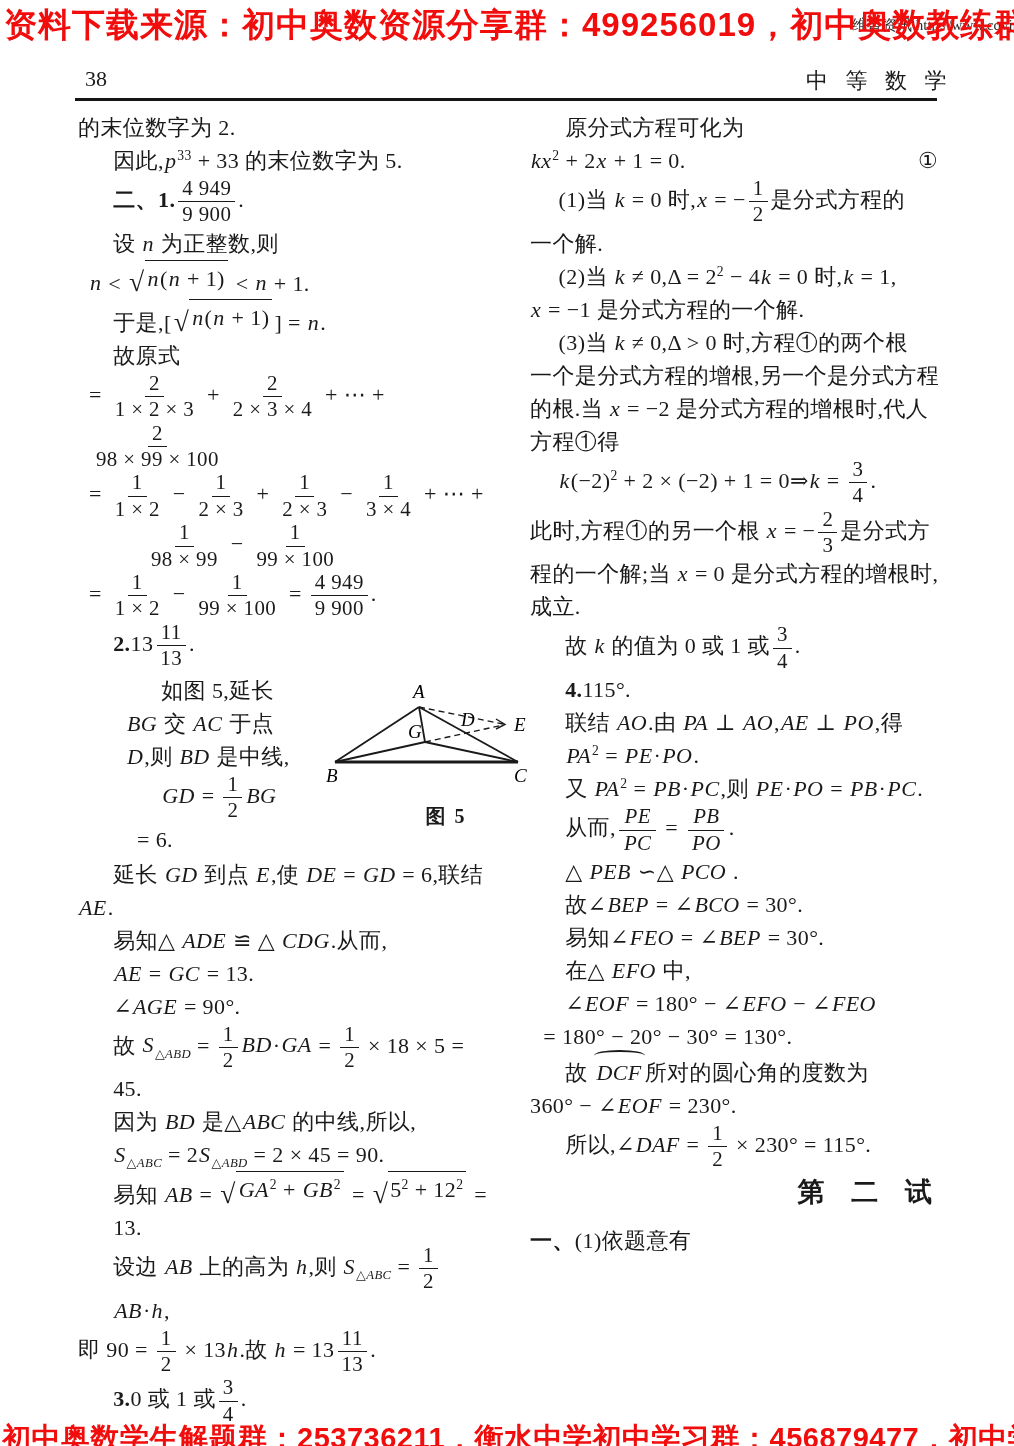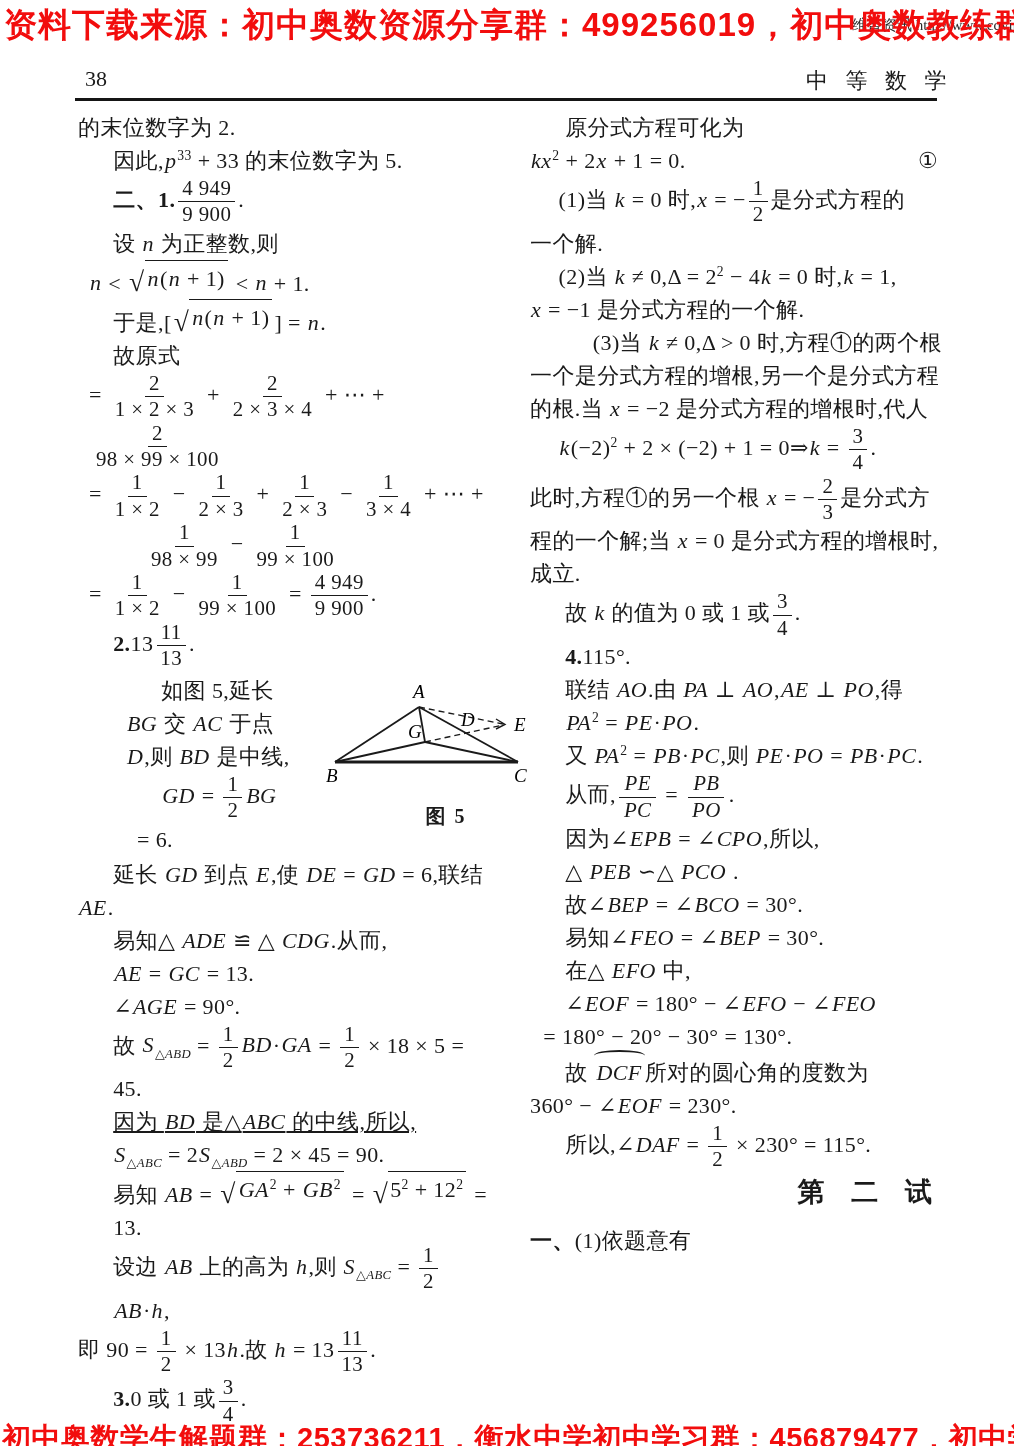--- a/index.html
+++ b/index.html
@@ -165,21 +165,21 @@
         <div class="line" style="padding-left: 1.6em;">易知△ <span class="vi">ADE</span> ≌ △ <span class="vi">CDG</span>.从而,</div>
         <div class="line" style="padding-left: 1.6em;"><span class="vi">AE</span> = <span class="vi">GC</span> = 13.</div>
         <div class="line" style="padding-left: 1.6em;">∠<span class="vi">AGE</span> = 90°.</div>
         <div class="line" style="padding-left: 1.6em;">故 <span class="vi">S</span><sub>△ABD</sub> = <span class="frac">
             <span class="num">1</span>
             <span class="den">2</span>
           </span><span class="vi">BD</span>·<span class="vi">GA</span> = <span class="frac">
             <span class="num">1</span>
             <span class="den">2</span>
           </span> × 18 × 5 = 45.</div>
-        <div class="line" style="padding-left: 1.6em; text-decoration: underline;">因为 <span class="vi">BD</span> 是△<span class="vi">ABC</span> 的中线,所以,</div>
+        <div class="line" style="padding-left: 1.6em;">因为 <span class="vi">BD</span> 是△<span class="vi">ABC</span> 的中线,所以,</div>
         <div class="line" style="padding-left: 1.6em;"><span class="vi">S</span><sub>△ABC</sub> = 2<span class="vi">S</span><sub>△ABD</sub> = 2 × 45 = 90.</div>
         <div class="line" style="padding-left: 1.6em;">易知 <span class="vi">AB</span> = <span class="sqrt">
             <span class="rad">√</span>
             <span class="cnt"><span class="vi">GA</span><sup>2</sup> + <span class="vi">GB</span><sup>2</sup></span>
           </span> = <span class="sqrt">
             <span class="rad">√</span>
             <span class="cnt">5<sup>2</sup> + 12<sup>2</sup></span>
           </span> = 13.</div>
         <div class="line" style="padding-left: 1.6em;">设边 <span class="vi">AB</span> 上的高为 <span class="vi">h</span>,则 <span class="vi">S</span><sub>△ABC</sub> = <span class="frac">
             <span class="num">1</span>
@@ -203,23 +203,24 @@
     <div>
         <div class="line" style="padding-left: 1.6em;">原分式方程可化为</div>
         <div class="line"><span class="eqtag">①</span><span class="vi">kx</span><sup>2</sup> + 2<span class="vi">x</span> + 1 = 0.</div>
         <div class="line" style="padding-left: 1.3em;">(1)当 <span class="vi">k</span> = 0 时,<span class="vi">x</span> = −<span class="frac">
             <span class="num">1</span>
             <span class="den">2</span>
           </span>是分式方程的</div>
         <div class="line">一个解.</div>
         <div class="line" style="padding-left: 1.3em;">(2)当 <span class="vi">k</span> ≠ 0,Δ = 2<sup>2</sup> − 4<span class="vi">k</span> = 0 时,<span class="vi">k</span> = 1,</div>
         <div class="line"><span class="vi">x</span> = −1 是分式方程的一个解.</div>
-        <div class="line" style="padding-left: 1.3em; text-align: right;">(3)当 <span class="vi">k</span> ≠ 0,Δ &gt; 0 时,方程①的两个根</div>
+        <div class="line" style="padding-left: 1.3em;">(3)当 <span class="vi">k</span> ≠ 0,Δ &gt; 0 时,方程①的两个根</div>
         <div class="line">一个是分式方程的增根,另一个是分式方程</div>
         <div class="line">的根.当 <span class="vi">x</span> = −2 是分式方程的增根时,代人</div>
+        <div class="line">方程①得</div>
         <div class="line" style="padding-left: 1.3em;"><span class="vi">k</span>(−2)<sup>2</sup> + 2 × (−2) + 1 = 0⇒<span class="vi">k</span> = <span class="frac">
             <span class="num">3</span>
             <span class="den">4</span>
           </span>.</div>
         <div class="line">此时,方程①的另一个根 <span class="vi">x</span> = −<span class="frac">
             <span class="num">2</span>
             <span class="den">3</span>
           </span>是分式方</div>
         <div class="line">程的一个解;当 <span class="vi">x</span> = 0 是分式方程的增根时,</div>
         <div class="line">成立.</div>
@@ -231,21 +232,20 @@
         <div class="line" style="padding-left: 1.6em;">联结 <span class="vi">AO</span>.由 <span class="vi">PA</span> ⊥ <span class="vi">AO</span>,<span class="vi">AE</span> ⊥ <span class="vi">PO</span>,得</div>
         <div class="line" style="padding-left: 1.6em;"><span class="vi">PA</span><sup>2</sup> = <span class="vi">PE</span>·<span class="vi">PO</span>.</div>
         <div class="line" style="padding-left: 1.6em;">又 <span class="vi">PA</span><sup>2</sup> = <span class="vi">PB</span>·<span class="vi">PC</span>,则 <span class="vi">PE</span>·<span class="vi">PO</span> = <span class="vi">PB</span>·<span class="vi">PC</span>.</div>
         <div class="line" style="padding-left: 1.6em;">从而,<span class="frac">
             <span class="num"><span class="vi">PE</span></span>
             <span class="den"><span class="vi">PC</span></span>
           </span> = <span class="frac">
             <span class="num"><span class="vi">PB</span></span>
             <span class="den"><span class="vi">PO</span></span>
           </span>.</div>
-        <div class="line" style="padding-left: 1.6em;">因为∠<span class="vi">EPB</span> = ∠<span class="vi">CPO</span>,所以,</div>
         <div class="line" style="padding-left: 1.6em;">△ <span class="vi">PEB</span> ∽△ <span class="vi">PCO</span> .</div>
         <div class="line" style="padding-left: 1.6em;">故∠<span class="vi">BEP</span> = ∠<span class="vi">BCO</span> = 30°.</div>
         <div class="line" style="padding-left: 1.6em;">易知∠<span class="vi">FEO</span> = ∠<span class="vi">BEP</span> = 30°.</div>
         <div class="line" style="padding-left: 1.6em;">在△ <span class="vi">EFO</span> 中,</div>
         <div class="line" style="padding-left: 1.6em;">∠<span class="vi">EOF</span> = 180° − ∠<span class="vi">EFO</span> − ∠<span class="vi">FEO</span></div>
         <div class="line" style="padding-left: 0.6em;">= 180° − 20° − 30° = 130°.</div>
         <div class="line" style="padding-left: 1.6em;">故 <span class="arc">DCF</span>所对的圆心角的度数为</div>
         <div class="line">360° − ∠<span class="vi">EOF</span> = 230°.</div>
         <div class="line" style="padding-left: 1.6em;">所以,∠<span class="vi">DAF</span> = <span class="frac">
             <span class="num">1</span>

